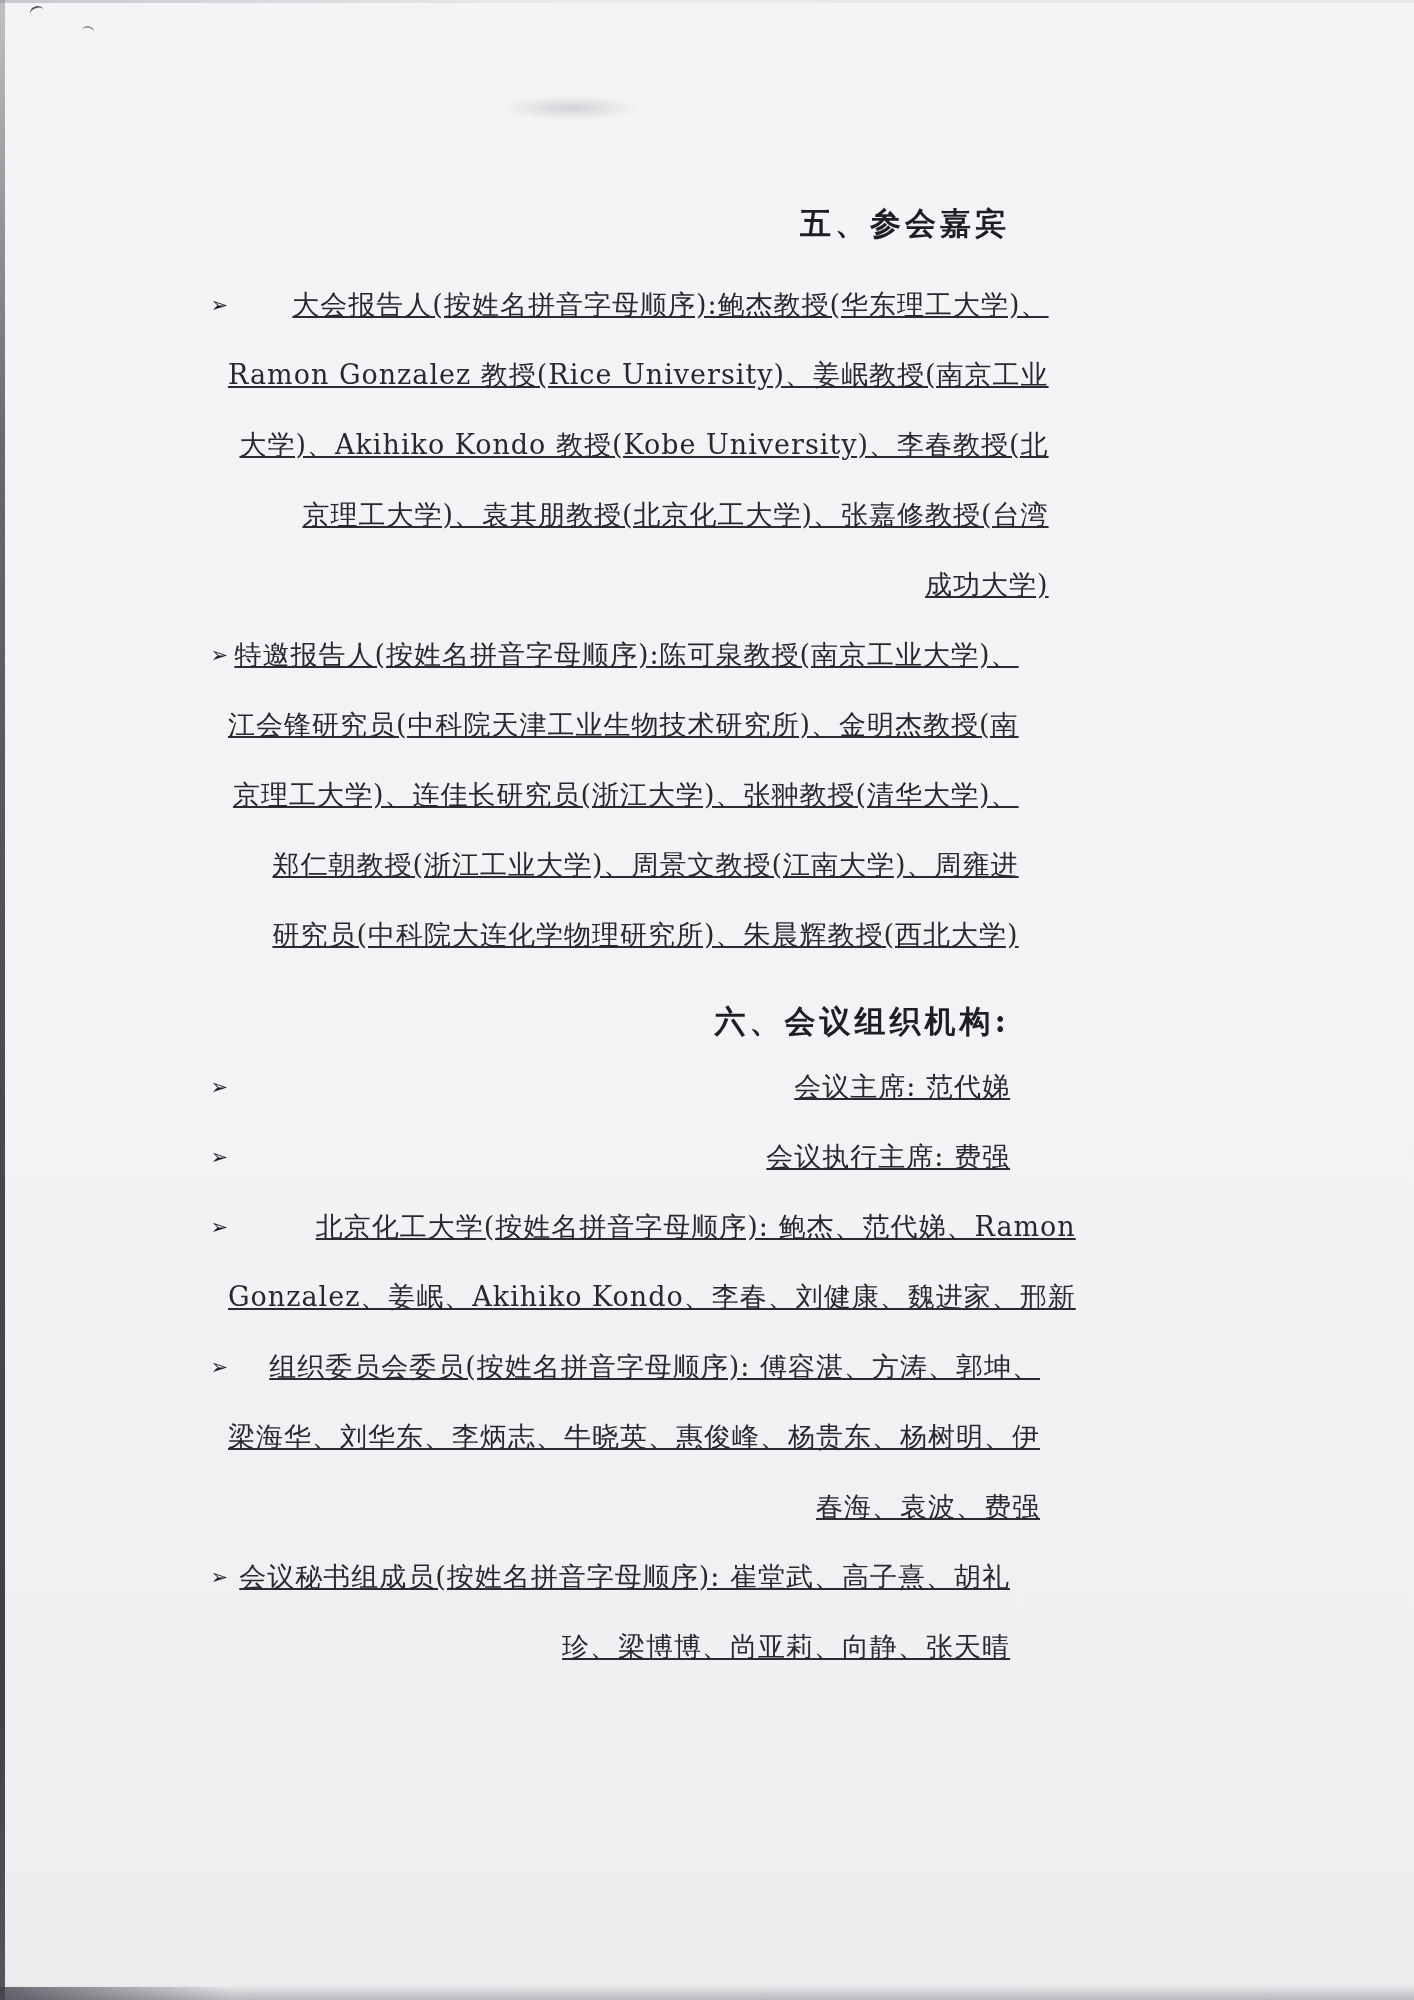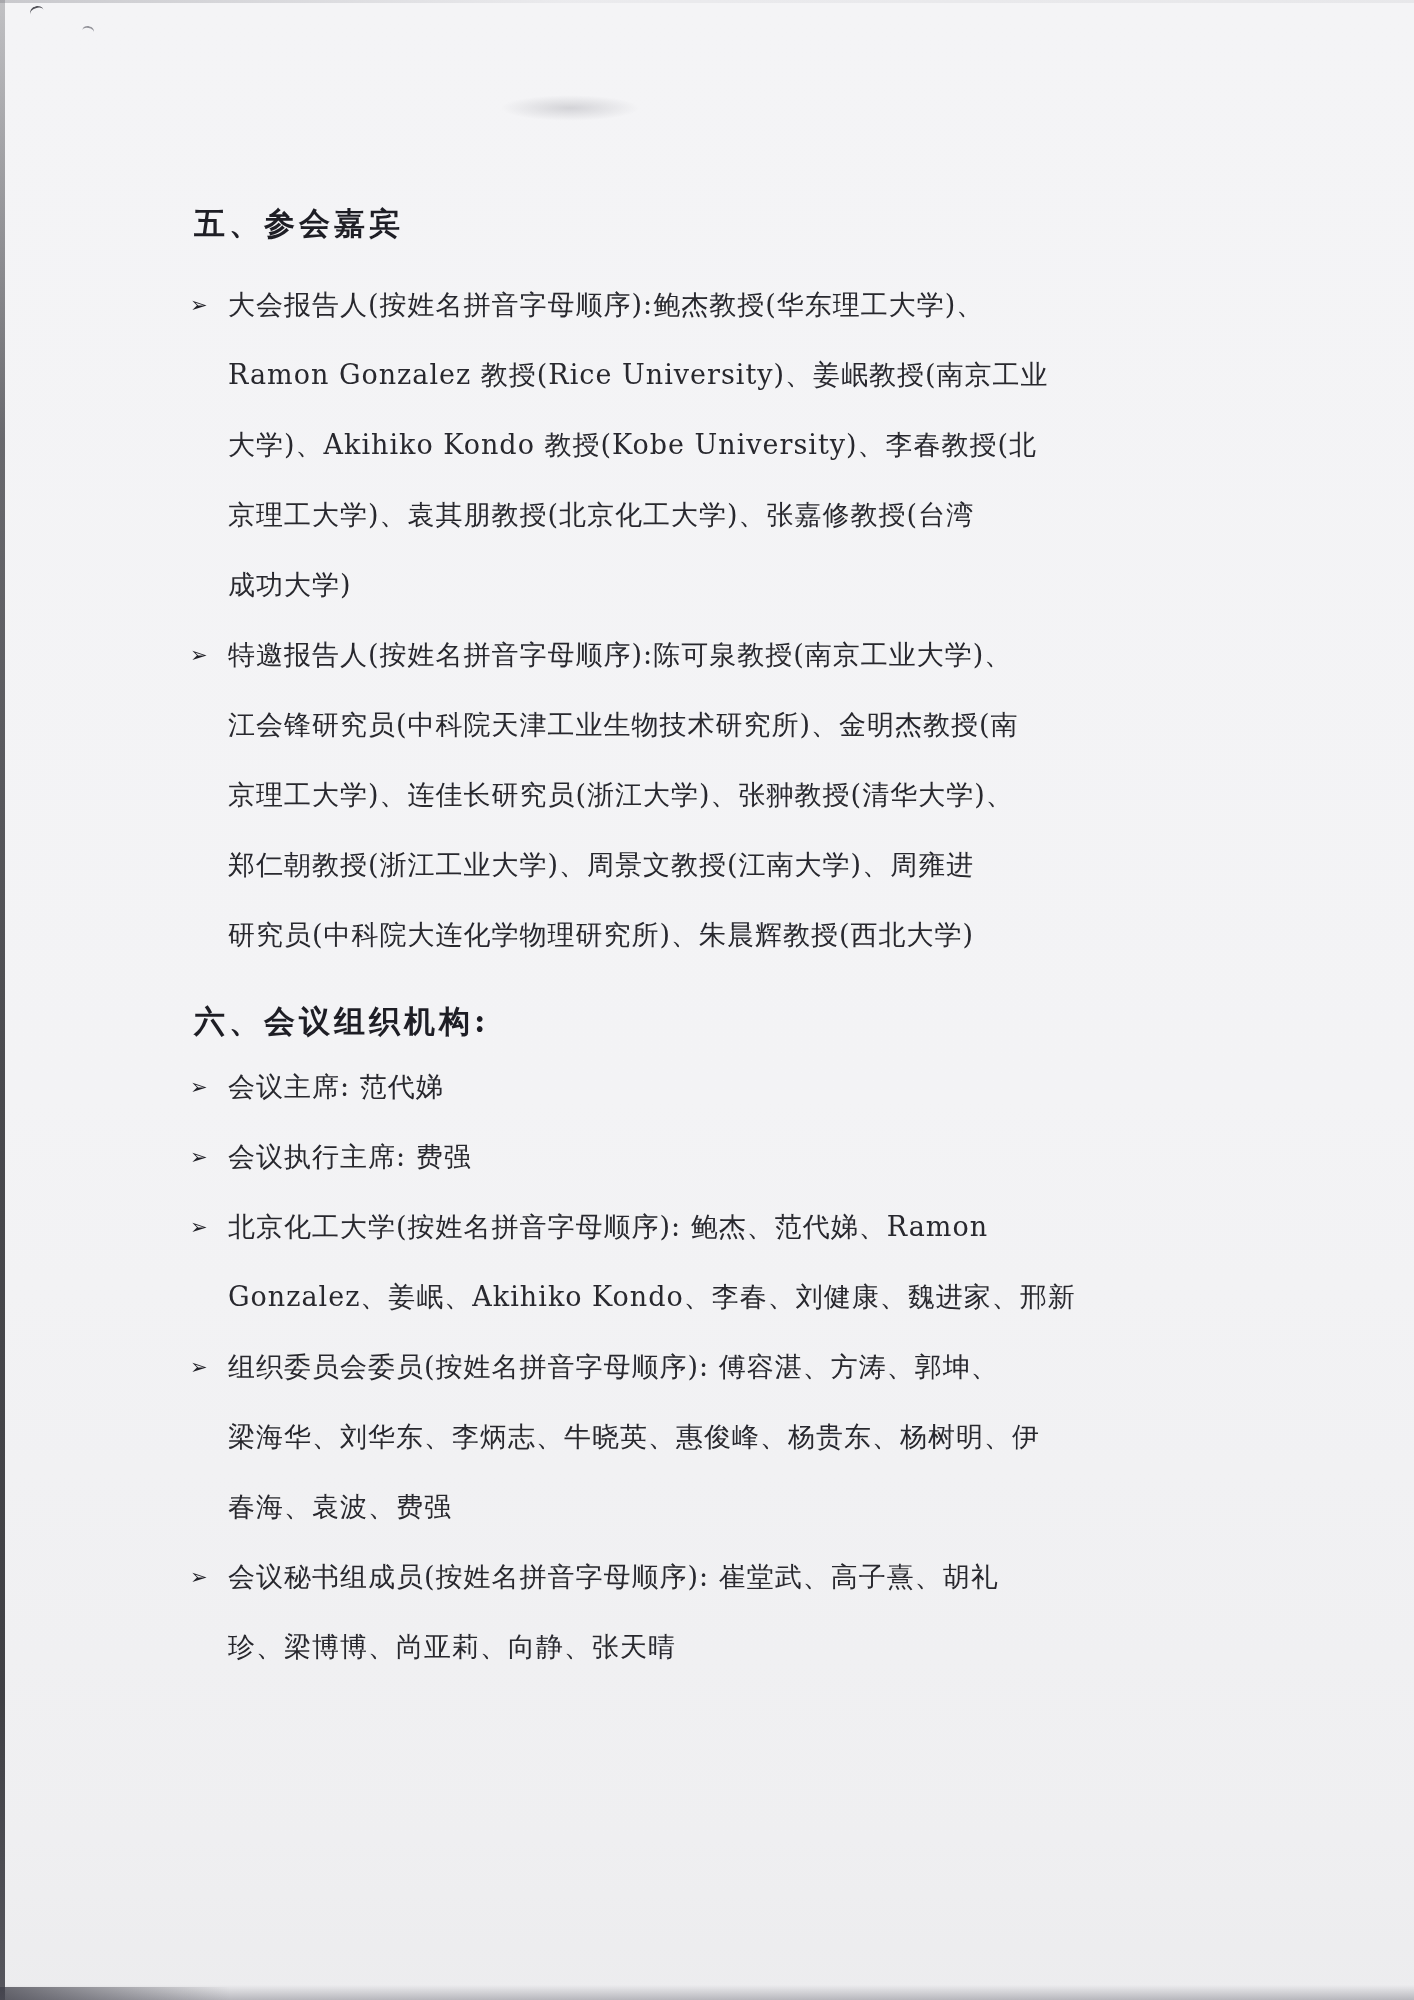--- a/index.html
+++ b/index.html
@@ -49,36 +49,36 @@
     transform:rotate(-18deg);
   }
   .mark-b {
     position:absolute; left:82px; top:26px; width:12px; height:8px;
     border-top:2px solid rgba(70,70,80,0.55);
     border-radius:50% 50% 0 0;
     transform:rotate(10deg);
   }
   
   .content {
-    position:absolute; left:190px; top:200px; width:820px;
+    position:absolute; left:190px; top:200px; width:820px;text-align:right;
   }
   .section-heading {
     font-size:31px; font-weight:bold; color:#1e1e25;
     line-height:46px; letter-spacing:4px;
     margin:0 0 24px 4px;
     white-space:nowrap;
   }
   .section-heading.second { margin-top:28px; margin-bottom:8px; }
   .bullet { display:flex; align-items:flex-start; }
   .bullet-marker {
     flex:0 0 38px;
     font-size:21px; line-height:70px; color:#1e1e25;
     font-family:"DejaVu Sans","Liberation Sans",sans-serif;
   }
-  .bullet-text { flex:1 1 auto; }
+  .bullet-text { flex:1 1 auto;text-decoration:underline; }
   .line {
     font-size:27px; line-height:70px; letter-spacing:1px;
     white-space:nowrap; color:#28282e;
   }
 </style>
 </head>
 <body>
 
 <div class="page">
 

